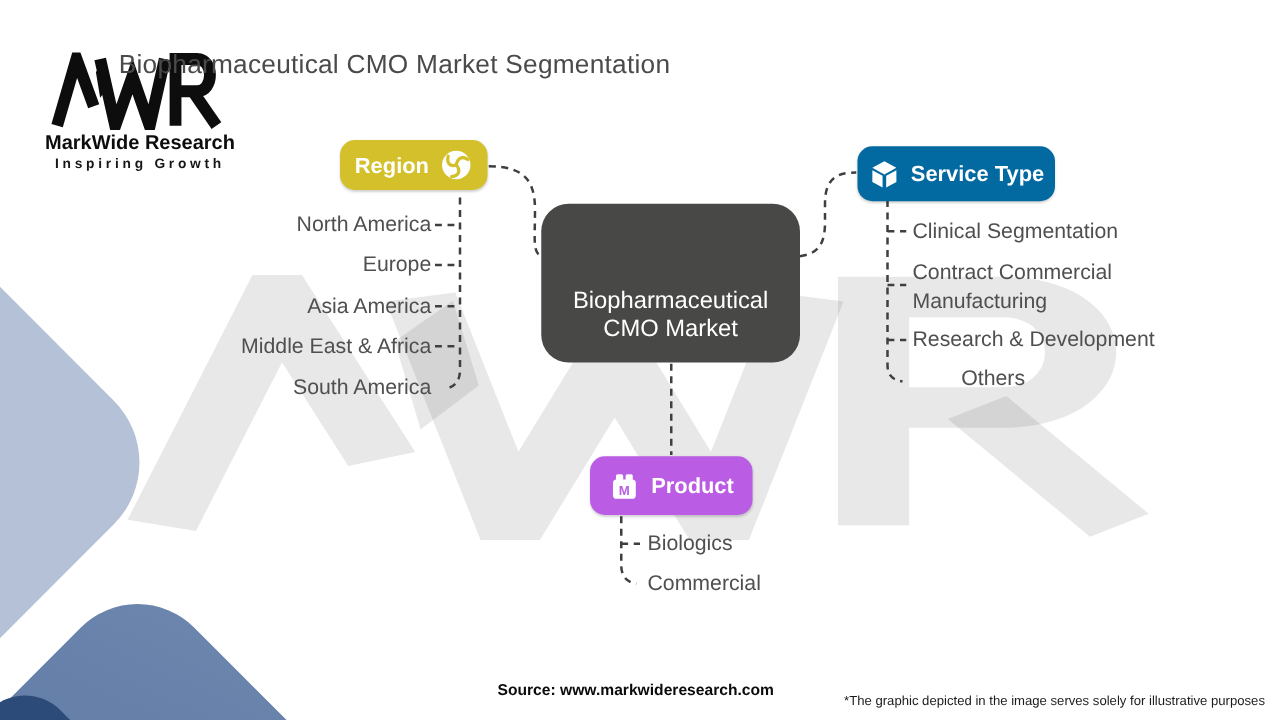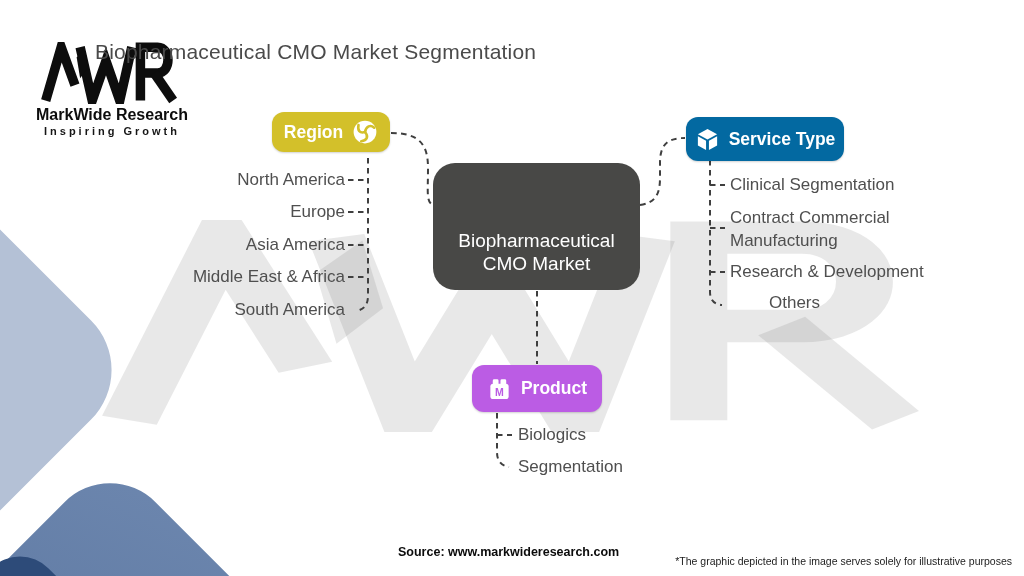--- a/index.html
+++ b/index.html
@@ -162,18 +162,18 @@
   <div class="leaf leaf-right" style="right:679px;top:234px;">Asia America</div>
   <div class="leaf leaf-right" style="right:679px;top:266px;">Middle East &amp; Africa</div>
   <div class="leaf leaf-right" style="right:679px;top:299px;">South America</div>
 
   <div class="leaf" style="left:730px;top:174px;">Clinical Segmentation</div>
   <div class="leaf leaf-wrap" style="left:730px;top:206px;">Contract Commercial Manufacturing</div>
   <div class="leaf" style="left:730px;top:261px;">Research &amp; Development</div>
   <div class="leaf" style="left:730px;top:292px;margin-left:39px;">Others</div>
 
   <div class="leaf" style="left:518px;top:424px;">Biologics</div>
-  <div class="leaf" style="left:518px;top:456px;">Segmentation</div>
+  <div class="leaf" style="left:518px;top:456px;">Commercial</div>
 
   <div class="footer-source">Source: www.markwideresearch.com</div>
   <div class="footer-disclaimer">*The graphic depicted in the image serves solely for illustrative purposes</div>
 
 </div>
 
 </body></html>

